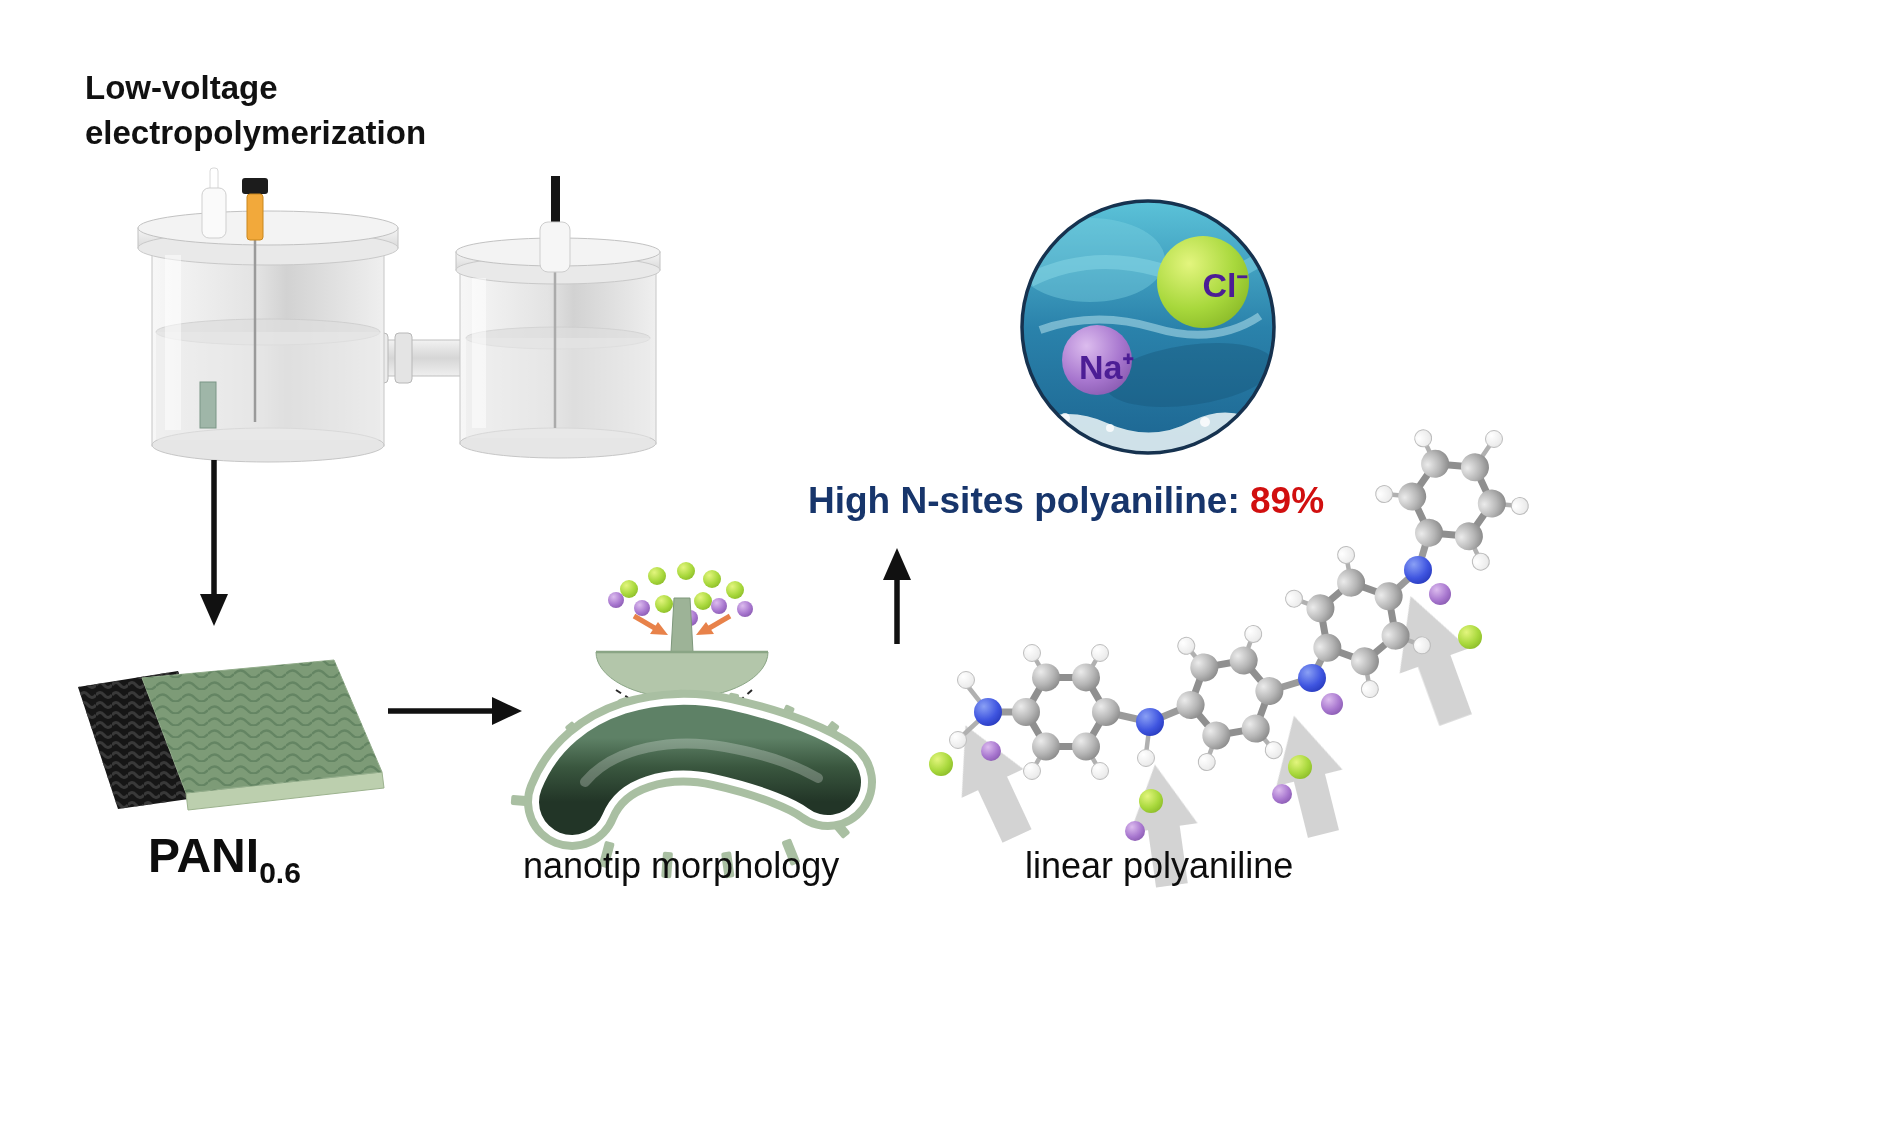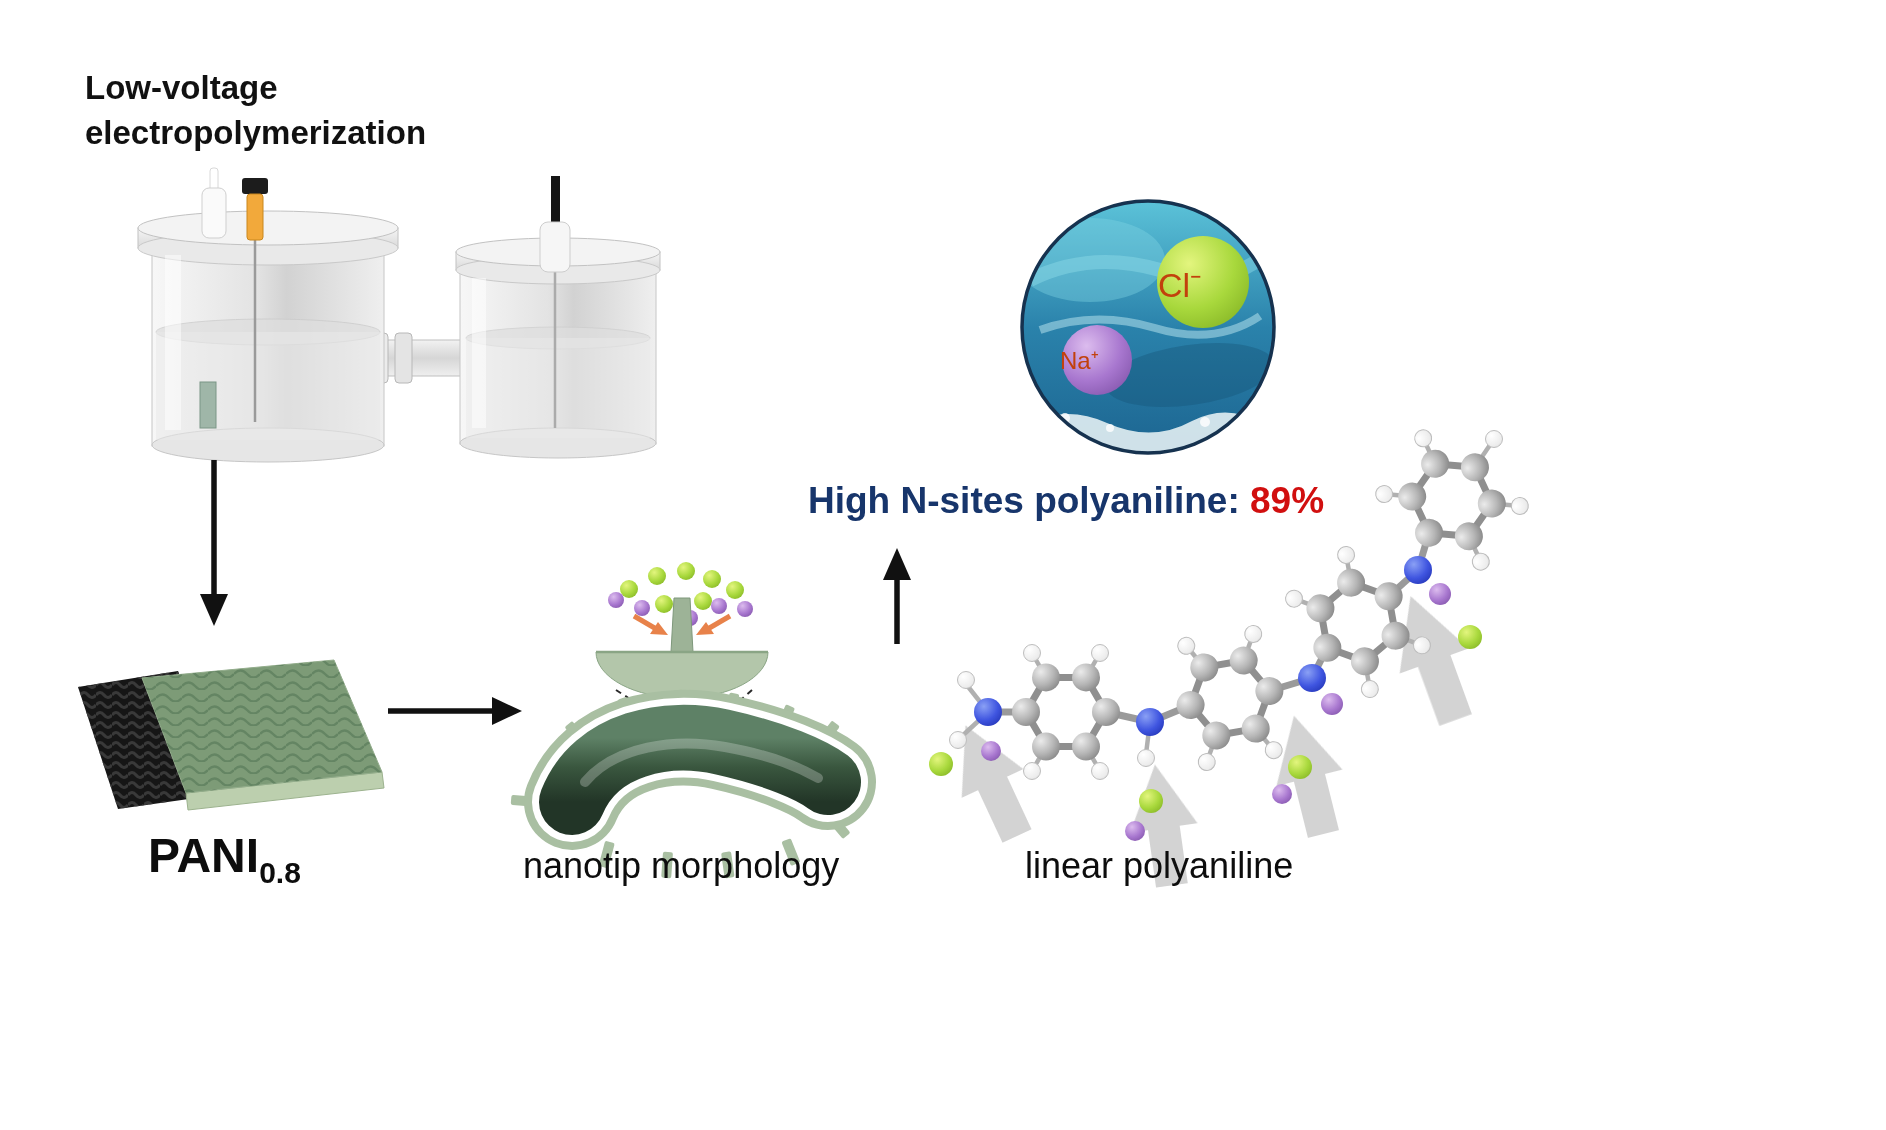--- a/index.html
+++ b/index.html
@@ -10,23 +10,23 @@
   .title{left:85px;top:36px;width:460px;font-size:33px;font-weight:700;line-height:1.36;white-space:pre-line;}
   .headline{font-size:37px;font-weight:700;color:#17356b;white-space:nowrap;}
   .headline .val{color:#d10f0f;}
   .headline1{left:790px;top:80px;}
   .headline2{left:808px;top:450px;}
   .caption{font-size:36px;font-weight:400;color:#0d0d0d;white-space:nowrap;}
   .nanotip-caption{left:523px;top:815px;}
   .molecule-caption{left:1025px;top:815px;}
   .pani{left:148px;top:798px;font-size:48px;font-weight:700;color:#0d0d0d;}
   .pani sub{font-size:30px;}
-  .ion-label{position:absolute;text-align:left;font-weight:400;color:#c2410c;}
+  .ion-label{position:absolute;text-align:right;font-weight:700;color:#4c1d95;}
   .cl{left:1158px;top:231px;width:90px;font-size:34px;}
-  .na{left:1060px;top:313px;width:74px;font-size:24px;}
+  .na{left:1060px;top:313px;width:74px;font-size:34px;}
 </style>
 </head>
 <body>
 
 <div class="canvas">
 
 <svg class="art" width="1886" height="1130" viewBox="0 0 1886 1130">
   <defs>
     <linearGradient id="glassGrad" x1="0" y1="0" x2="1" y2="0">
       <stop offset="0" stop-color="#f7f7f7"></stop>
@@ -304,19 +304,19 @@
 
 
 <div class="txt headline headline2">
   <span>High N-sites polyaniline: </span><span class="val">89%</span>
 </div>
 
 <div class="ion-label cl">Cl⁻</div>
 <div class="ion-label na">Na⁺</div>
 
 <div class="txt pani">
-  <span>PANI</span><sub>0.8</sub>
+  <span>PANI</span><sub>0.6</sub>
 </div>
 
 <div class="txt caption nanotip-caption">nanotip morphology</div>
 <div class="txt caption molecule-caption">linear polyaniline</div>
 
 </div>
 
 </body></html>

